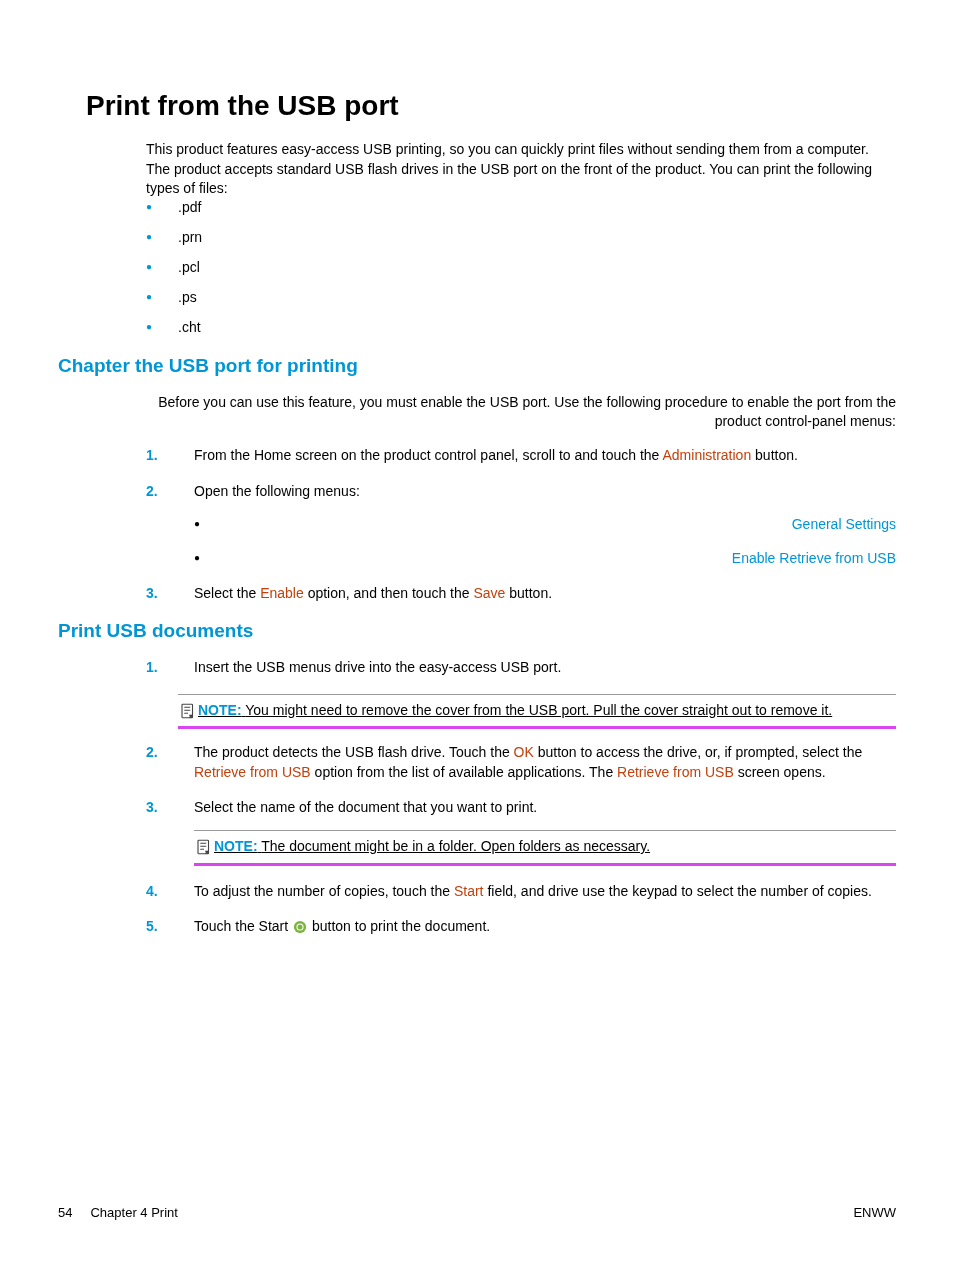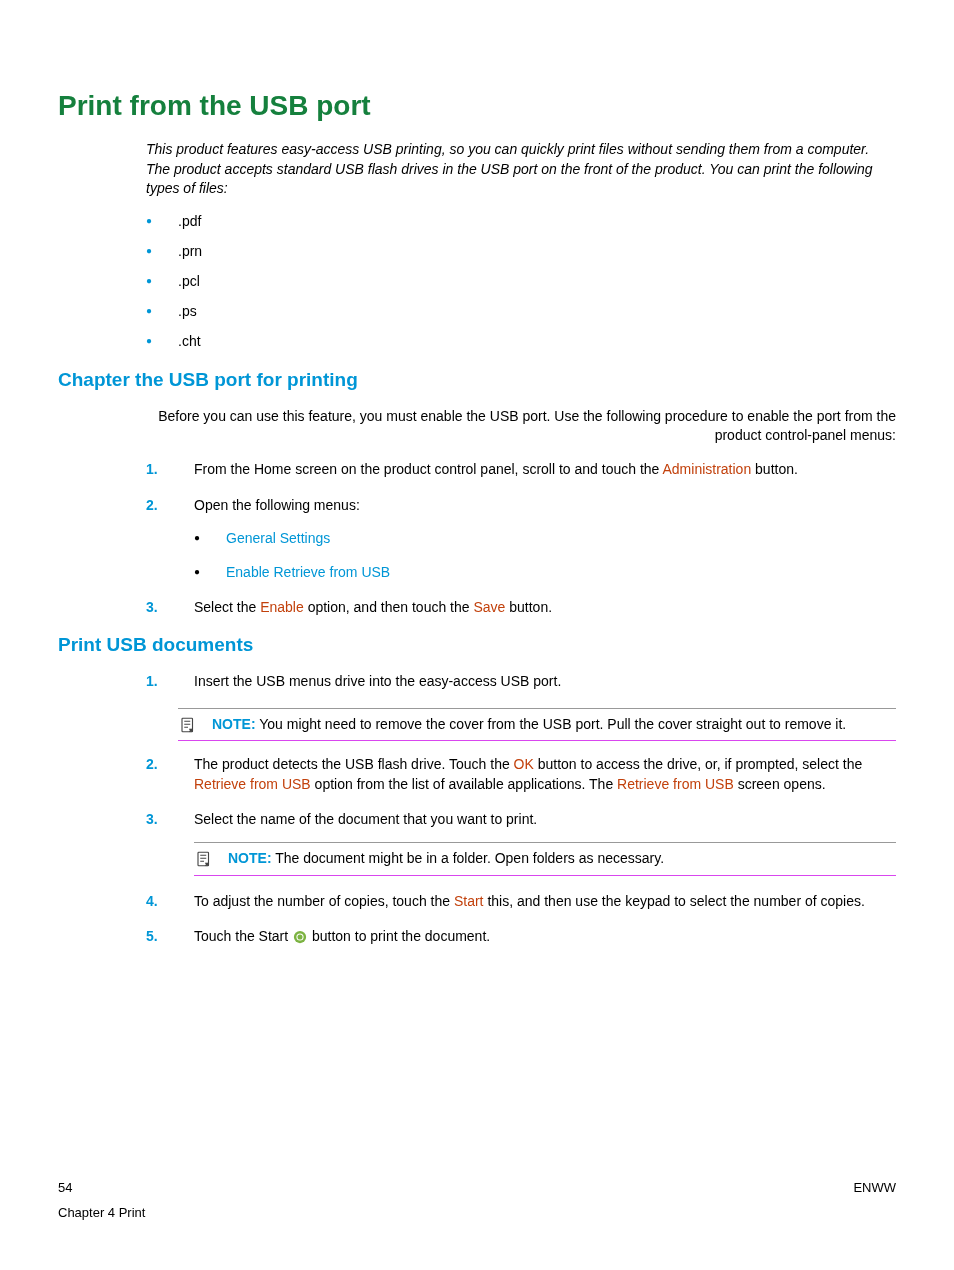--- a/index.html
+++ b/index.html
@@ -11,31 +11,30 @@
       font-family: Arial, Helvetica, sans-serif;
       font-size: 14px;
       color: #000;
       background: #fff;
       width: 954px;
       height: 1270px;
       position: relative;
       padding: 90px 58px 0 58px;
     }
     .main-heading {
-      color: #15803d;
+      color: #000000;
       font-size: 28px;
       font-weight: bold;
       margin-bottom: 18px;
+      margin-left: 28px;
     }
     .intro-text {
       margin-left: 88px;
       margin-right: 0;
       line-height: 1.4;
-      margin-bottom: 14px;
-      font-style: italic;
     }
     .file-list {
       list-style: none;
       margin-left: 88px;
       margin-bottom: 20px;
     }
     .file-list li {
       margin-bottom: 14px;
       padding-left: 32px;
       position: relative;
@@ -80,43 +79,45 @@
     }
     .sub-bullet {
       list-style: none;
       margin-top: 14px;
     }
     .sub-bullet li {
       margin-bottom: 14px;
       padding-left: 32px;
       position: relative;
       color: #0096d6;
+      text-align: right;
     }
     .sub-bullet li::before {
       content: "●";
       position: absolute;
       left: 0;
       color: #000;
       font-size: 10px;
       top: 2px;
     }
     .ui-link {
       color: #c2410c;
     }
     .note-box {
       margin-left: 32px;
       margin-top: 10px;
       margin-bottom: 10px;
       border-top: 1px solid #999;
-      border-bottom: 1px solid #d946ef;
+      border-bottom: 3px solid #d946ef;
       padding: 6px 0;
       display: flex;
       align-items: flex-start;
-      gap: 14px;
-      line-height: 1.4;
+      gap: 0;
+      line-height: 1.4;
+      text-decoration: underline;
     }
     .note-icon {
       flex-shrink: 0;
       width: 20px;
       height: 18px;
       margin-top: 1px;
     }
     .note-label {
       color: #0096d6;
       font-weight: bold;
@@ -132,22 +133,21 @@
       position: absolute;
       bottom: 50px;
       left: 58px;
       right: 58px;
       font-size: 13px;
       display: flex;
       justify-content: space-between;
     }
     .footer-left {
       display: flex;
-      gap: 10px;
-      flex-direction: column;
+      gap: 18px;
     }
     .note-container {
       margin-left: 88px;
       margin-bottom: 14px;
     }
   </style>
 </head>
 <body>
 
 <h1 class="main-heading">Print from the USB port</h1>
@@ -223,21 +223,21 @@
         <path d="M14 17l4 4M18 17l-4 4" stroke-width="2"></path>
       </svg>
       <div>
         <span class="note-label">NOTE:</span>
         <span>The document might be in a folder. Open folders as necessary.</span>
       </div>
     </div>
   </li>
   <li>
     <span class="num">4.</span>
-    <span>To adjust the number of copies, touch the </span><span class="ui-link">Start</span><span> this, and then use the keypad to select the number of copies.</span>
+    <span>To adjust the number of copies, touch the </span><span class="ui-link">Start</span><span> field, and drive use the keypad to select the number of copies.</span>
   </li>
   <li>
     <span class="num">5.</span>
     <span>Touch the Start </span><svg class="start-icon" viewBox="0 0 16 16">
         <circle cx="8" cy="8" r="7" fill="#7cb342"></circle>
         <circle cx="8" cy="8" r="3.5" fill="none" stroke="#fff" stroke-width="1.2"></circle>
       </svg><span> button to print the document.</span>
   </li>
 </ol>
 

